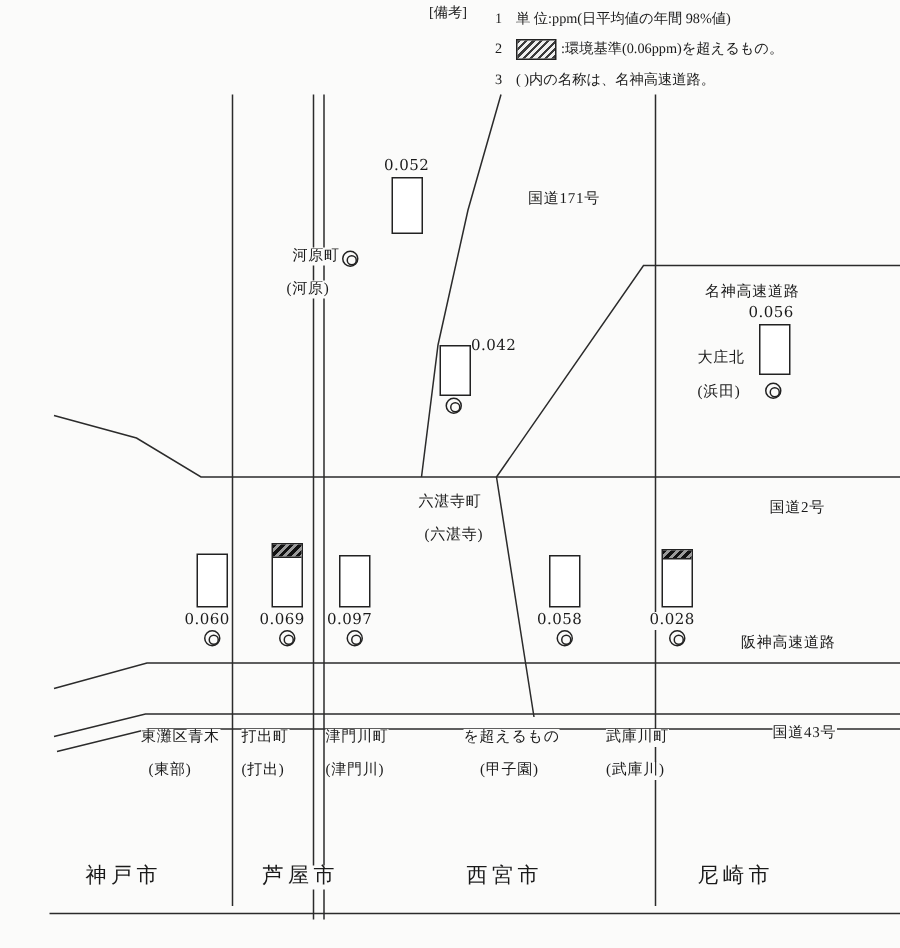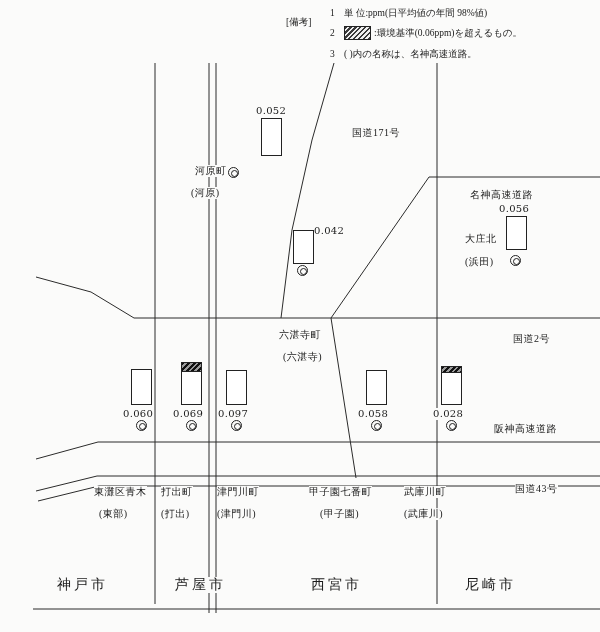--- a/index.html
+++ b/index.html
@@ -32,21 +32,21 @@
     <polyline points="334,63 312,140 292,230 281,318"></polyline>
     <polyline points="600,177 429,177 331,318 356,478"></polyline>
     <polyline points="36,277 91,292 134,318 600,318"></polyline>
     <polyline points="36,459 98,442 600,442"></polyline>
     <polyline points="36,491 97,476 600,476"></polyline>
     <polyline points="38,501 99,486 600,486"></polyline>
     <polyline points="33,609 600,609"></polyline>
   </svg>
 
   <div>
-    <div class="t s9" style="left:286px;top:17px">[備考]</div>
+    <div class="t s9" style="left:286px;top:4px">[備考]</div>
     <div class="t s9" style="left:330px;top:8px">1</div>
     <div class="t s9" style="left:344px;top:8px">単 位:ppm(日平均値の年間 98%値)</div>
     <div class="t s9" style="left:330px;top:28px">2</div>
     <div class="hatch" style="left:344px;top:26px;width:27px;height:14px"></div>
     <div class="t s9" style="left:374px;top:28px">:環境基準(0.06ppm)を超えるもの。</div>
     <div class="t s9" style="left:330px;top:49px">3</div>
     <div class="t s9" style="left:344px;top:49px">( )内の名称は、名神高速道路。</div>
   </div>
 
   <div class="t s10" style="left:352px;top:127px">国道171号</div>
@@ -89,21 +89,21 @@
 
   <div class="bar" style="left:226px;top:370px;height:35px"></div>
   <div class="t val" style="left:218px;top:408px">0.097</div>
   <span class="bullseye" style="left:231px;top:420px"></span>
   <div class="t s10" style="left:217px;top:486px">津門川町</div>
   <div class="t s10" style="left:217px;top:508px">(津門川)</div>
 
   <div class="bar" style="left:366px;top:370px;height:35px"></div>
   <div class="t val" style="left:358px;top:408px">0.058</div>
   <span class="bullseye" style="left:371px;top:420px"></span>
-  <div class="t s10" style="left:309px;top:486px">甲子園七番町</div>
+  <div class="t s10" style="left:309px;top:486px">を超えるもの</div>
   <div class="t s10" style="left:320px;top:508px">(甲子園)</div>
 
   <div class="bar" style="left:441px;top:366px;height:39px">
       <div class="cap" style="height:6px"></div>
     </div>
   <div class="t val" style="left:433px;top:408px">0.028</div>
   <span class="bullseye" style="left:446px;top:420px"></span>
   <div class="t s10" style="left:404px;top:486px">武庫川町</div>
   <div class="t s10" style="left:404px;top:508px">(武庫川)</div>
 

